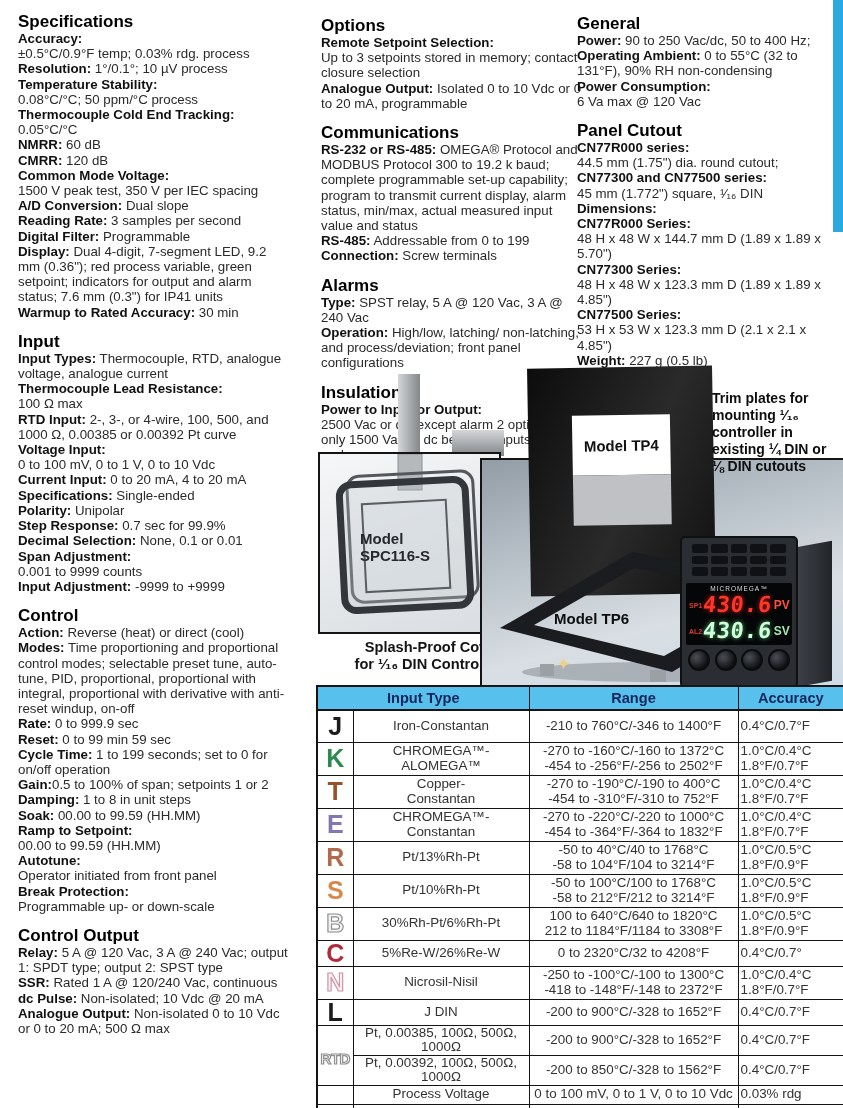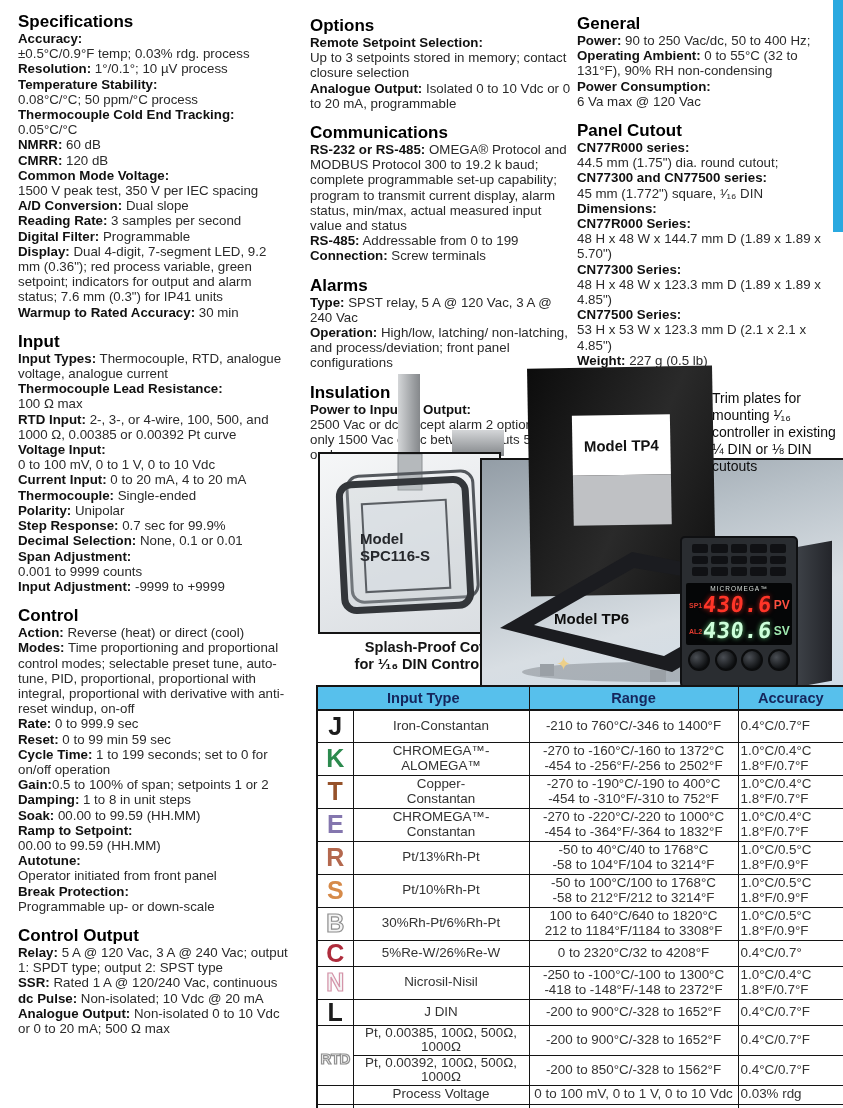--- a/index.html
+++ b/index.html
@@ -28,21 +28,21 @@
     font-weight:bold;font-size:14.6px;line-height:17px;color:#141414;}
   
   #right-photo{position:absolute;left:480px;top:458px;width:361px;height:230px;border:2px solid #141414;
     background:linear-gradient(165deg,#939da6 0%,#b9c2c9 35%,#d8dee3 65%,#cfdce8 100%);
     overflow:visible;z-index:1;}
   #tp4-plate{position:absolute;left:47px;top:-93px;width:185px;height:228px;
     background:linear-gradient(115deg,#0c0c0c,#2a2a2a 55%,#101010);transform:rotate(-1deg);}
   .tp4-label{position:absolute;left:44px;top:48px;width:98px;height:60px;background:#ffffff;
     display:flex;align-items:center;justify-content:center;font-weight:bold;font-size:15px;color:#111;}
   .tp4-cutout{position:absolute;left:44px;top:108px;width:98px;height:50px;background:#bfc1c4;}
-  #trim-note{position:absolute;left:712px;top:390px;width:128px;font-weight:normal;
+  #trim-note{position:absolute;left:712px;top:390px;width:128px;font-weight:bold;
     font-size:14px;line-height:17px;color:#0d0d0d;z-index:2;}
   #tp6-label{position:absolute;left:72px;top:150px;font-weight:bold;font-size:15px;color:#0d0d0d;}
   #tp6-svg{position:absolute;left:0;top:0;}
   
   #controller{position:absolute;left:198px;top:76px;width:152px;height:154px;}
   .ctl-side{position:absolute;left:116px;top:8px;width:36px;height:140px;
     background:linear-gradient(90deg,#3e4248,#23252a);transform:skewY(-10deg);}
   .ctl-front{position:absolute;left:0;top:0;width:118px;height:152px;background:#2a2d31;
     border:2px solid #0f1012;border-radius:5px;box-sizing:border-box;}
   .vents{display:grid;grid-template-columns:repeat(5,1fr);gap:3px;padding:6px 10px;height:32px;}
@@ -91,21 +91,21 @@
       <div class="line"><b>Reading Rate:</b> <span>3 samples per second</span></div>
       <div class="line"><b>Digital Filter:</b> <span>Programmable</span></div>
       <div class="line"><b>Display:</b> <span>Dual 4-digit, 7-segment LED, 9.2 mm (0.36"); red process variable, green setpoint; indicators for output and alarm status; 7.6 mm (0.3") for IP41 units</span></div>
       <div class="line"><b>Warmup to Rated Accuracy:</b> <span>30 min</span></div>
       <div class="sec-title">Input</div>
       <div class="line"><b>Input Types:</b> <span>Thermocouple, RTD, analogue voltage, analogue current</span></div>
       <div class="line"><b>Thermocouple Lead Resistance:</b><br><span>100 Ω max</span></div>
       <div class="line"><b>RTD Input:</b> <span>2-, 3-, or 4-wire, 100, 500, and 1000 Ω, 0.00385 or 0.00392 Pt curve</span></div>
       <div class="line"><b>Voltage Input:</b><br><span>0 to 100 mV, 0 to 1 V, 0 to 10 Vdc</span></div>
       <div class="line"><b>Current Input:</b> <span>0 to 20 mA, 4 to 20 mA</span></div>
-      <div class="line"><b>Thermocouple:</b> <span>Single-ended</span></div>
+      <div class="line"><b>Specifications:</b> <span>Single-ended</span></div>
       <div class="line"><b>Polarity:</b> <span>Unipolar</span></div>
       <div class="line"><b>Step Response:</b> <span>0.7 sec for 99.9%</span></div>
       <div class="line"><b>Decimal Selection:</b> <span>None, 0.1 or 0.01</span></div>
       <div class="line"><b>Span Adjustment:</b><br><span>0.001 to 9999 counts</span></div>
       <div class="line"><b>Input Adjustment:</b> <span>-9999 to +9999</span></div>
       <div class="sec-title">Control</div>
       <div class="line"><b>Action:</b> <span>Reverse (heat) or direct (cool)</span></div>
       <div class="line"><b>Modes:</b> <span>Time proportioning and proportional control modes; selectable preset tune, auto-tune, PID, proportional, proportional with integral, proportional with derivative with anti-reset windup, on-off</span></div>
       <div class="line"><b>Rate:</b> <span>0 to 999.9 sec</span></div>
       <div class="line"><b>Reset:</b> <span>0 to 99 min 59 sec</span></div>
@@ -115,21 +115,21 @@
       <div class="line"><b>Soak:</b> <span>00.00 to 99.59 (HH.MM)</span></div>
       <div class="line"><b>Ramp to Setpoint:</b><br><span>00.00 to 99.59 (HH.MM)</span></div>
       <div class="line"><b>Autotune:</b><br><span>Operator initiated from front panel</span></div>
       <div class="line"><b>Break Protection:</b><br><span>Programmable up- or down-scale</span></div>
       <div class="sec-title">Control Output</div>
       <div class="line"><b>Relay:</b> <span>5 A @ 120 Vac, 3 A @ 240 Vac; output 1: SPDT type; output 2: SPST type</span></div>
       <div class="line"><b>SSR:</b> <span>Rated 1 A @ 120/240 Vac, continuous</span></div>
       <div class="line"><b>dc Pulse:</b> <span>Non-isolated; 10 Vdc @ 20 mA</span></div>
       <div class="line"><b>Analogue Output:</b> <span>Non-isolated 0 to 10 Vdc or 0 to 20 mA; 500 Ω max</span></div>
     </div>
-  <div class="col" style="left:310px;top:16px;width:262px">
+  <div class="col" style="left:321px;top:16px;width:262px">
       <div class="sec-title">Options</div>
       <div class="line"><b>Remote Setpoint Selection:</b><br><span>Up to 3 setpoints stored in memory; contact closure selection</span></div>
       <div class="line"><b>Analogue Output:</b> <span>Isolated 0 to 10 Vdc or 0 to 20 mA, programmable</span></div>
       <div class="sec-title">Communications</div>
       <div class="line"><b>RS-232 or RS-485:</b> <span>OMEGA® Protocol and MODBUS Protocol 300 to 19.2 k baud; complete programmable set-up capability; program to transmit current display, alarm status, min/max, actual measured input value and status</span></div>
       <div class="line"><b>RS-485:</b> <span>Addressable from 0 to 199</span></div>
       <div class="line"><b>Connection:</b> <span>Screw terminals</span></div>
       <div class="sec-title">Alarms</div>
       <div class="line"><b>Type:</b> <span>SPST relay, 5 A @ 120 Vac, 3 A @ 240 Vac</span></div>
       <div class="line"><b>Operation:</b> <span>High/low, latching/ non-latching, and process/deviation; front panel configurations</span></div>

